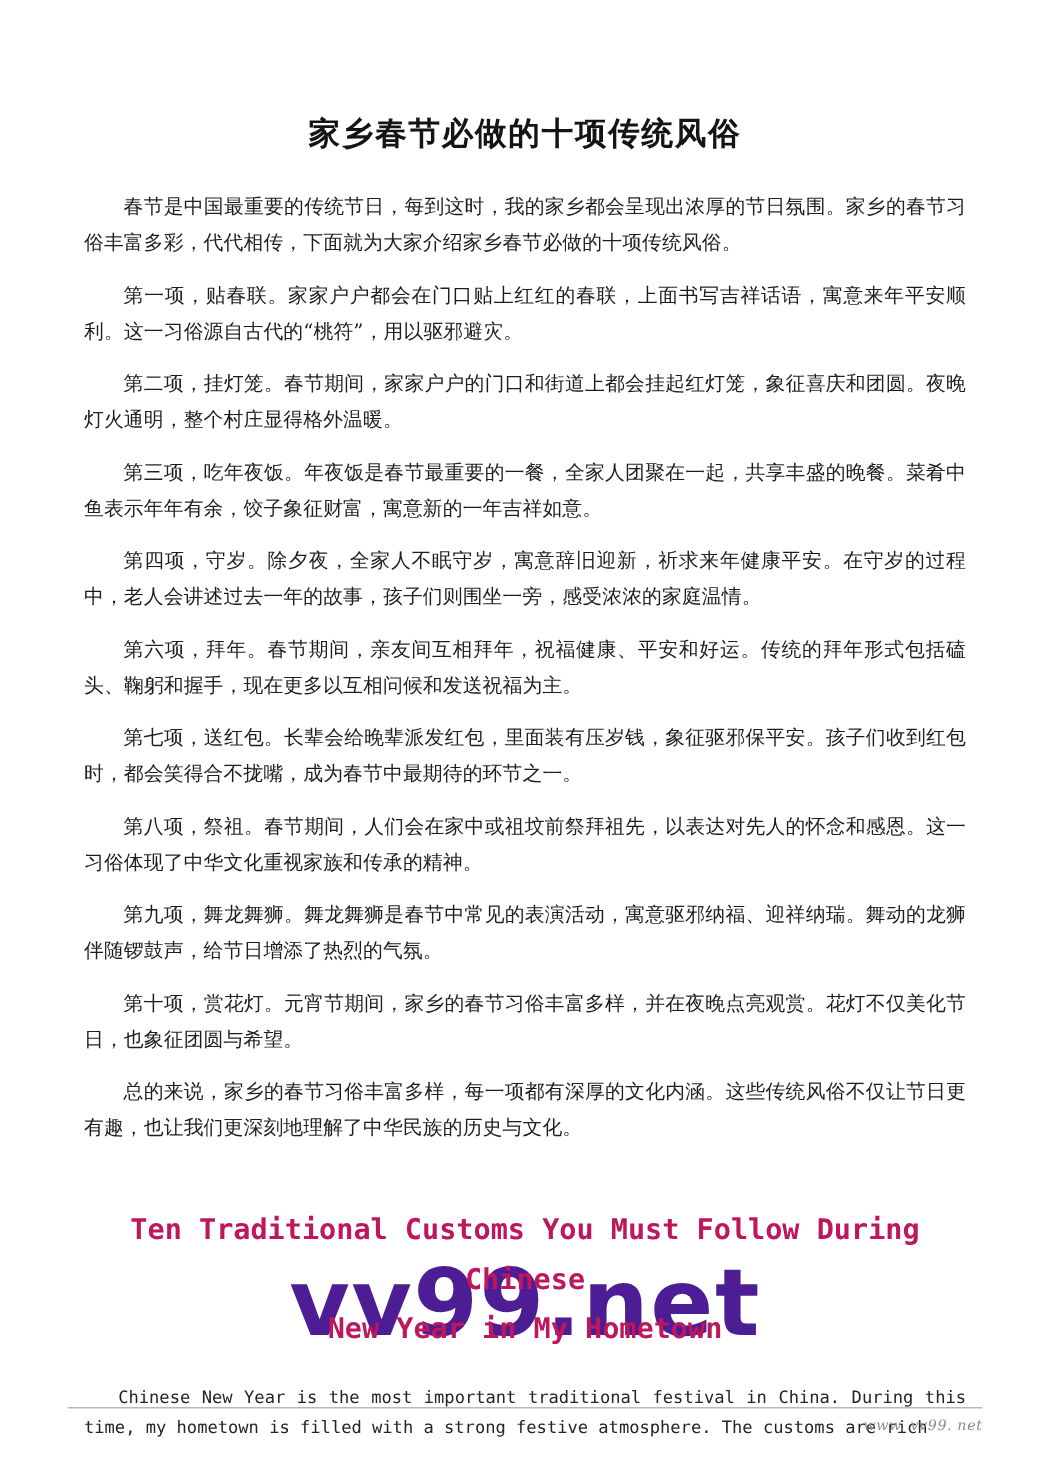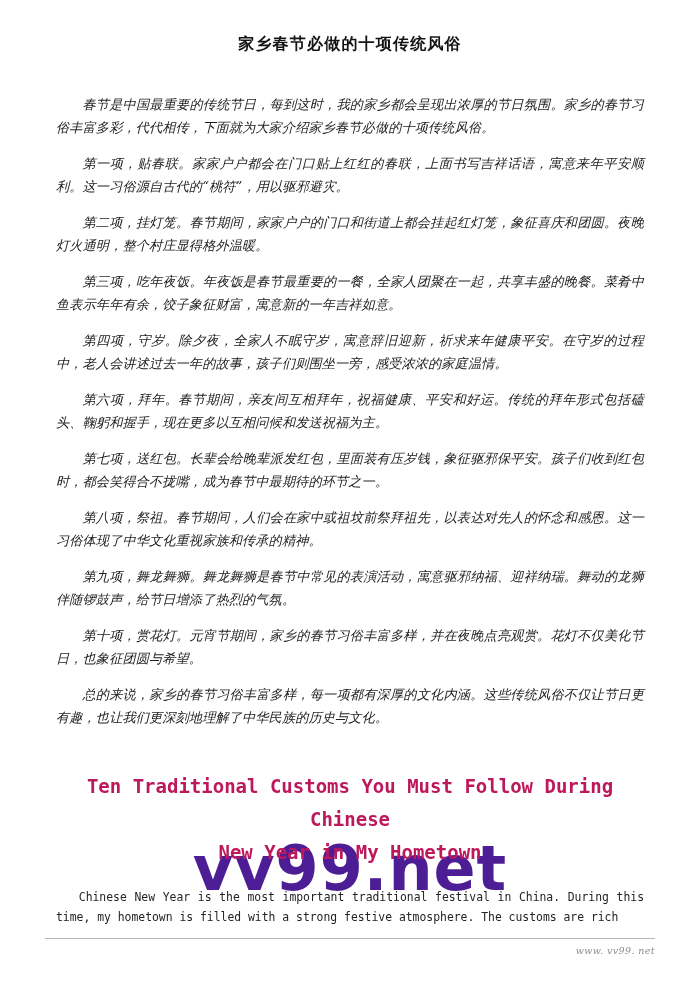--- a/index.html
+++ b/index.html
@@ -49,32 +49,31 @@
     padding: 0 56px 0 56px;
     box-sizing: border-box;
     width: 700px;
   }
 
   
   .doc-title {
     text-align: center;
     font-family: "DejaVu Serif", "Liberation Serif", serif;
     font-weight: bold;
-    font-size: 16px;
+    font-size: 21px;
     letter-spacing: 1.2px;
     color: #141414;
     margin: 0;
-    padding-top: 34px;
+    padding-top: 75px;
     line-height: 1.3;
   }
 
   
   .zh-body {
-    margin-top: 38px;
-    font-style: italic;
+    margin-top: 25px;
   }
   .zh-p {
     font-family: "DejaVu Serif", "Liberation Serif", serif;
     font-size: 13.2px;
     line-height: 23.5px;
     text-align: justify;
     text-justify: inter-ideograph;
     text-indent: 2em;
     margin: 0 0 12px 0;
     color: #1d1d1d;

